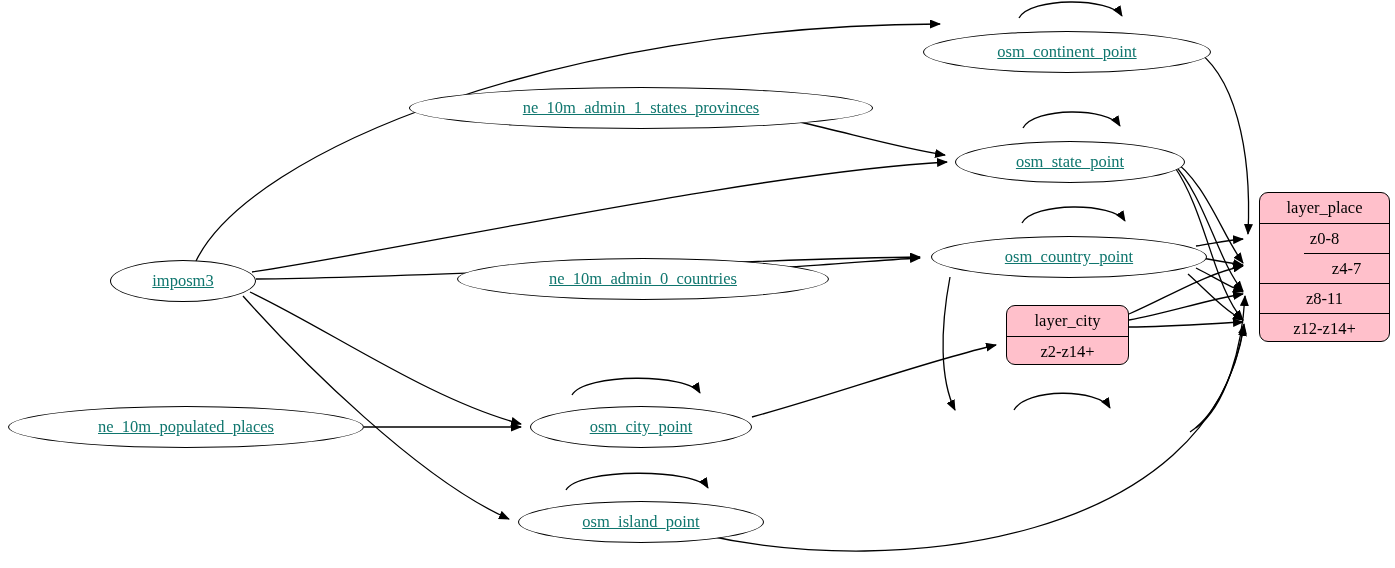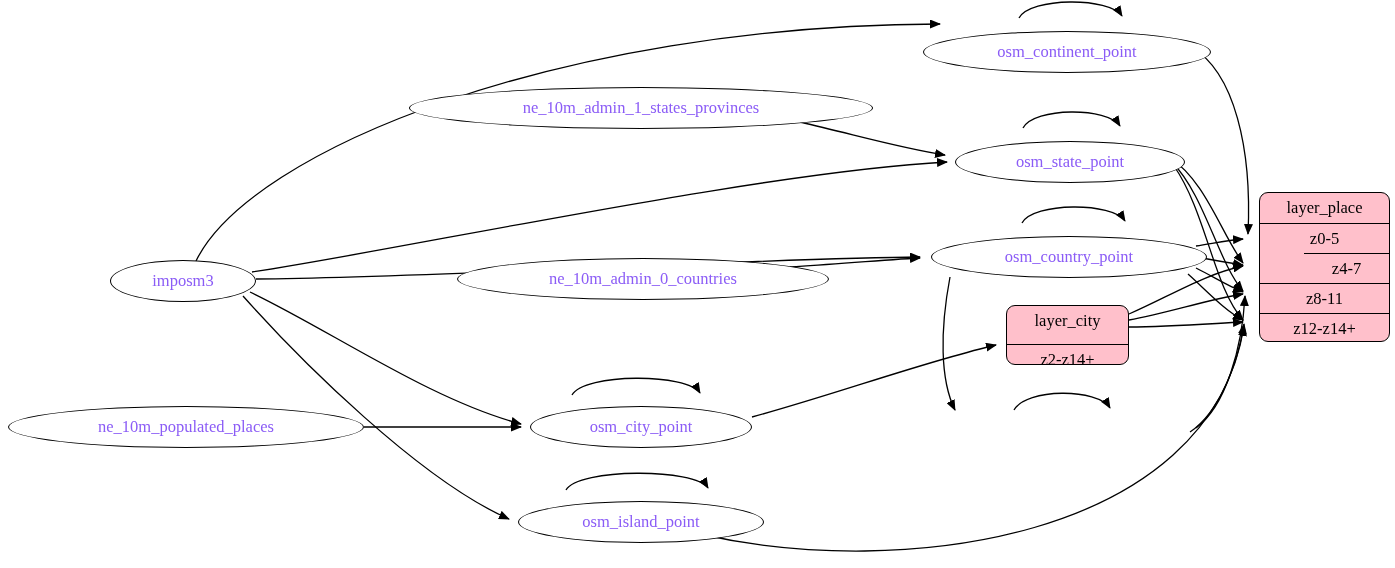--- a/index.html
+++ b/index.html
@@ -11,21 +11,22 @@
     overflow:hidden;
   }
   #wires{position:absolute;left:0;top:0;width:1395px;height:568px;}
   .node{position:absolute;}
   .ellipse{
     border:1.2px solid #000;
     border-radius:50%;
     background:#ffffff;
     display:flex;align-items:center;justify-content:center;
     box-sizing:border-box;
-    color:#8b5cf6;
+    color:#0f766e;
+    text-decoration:underline;
   }
   .ellipse span{font-size:16.5px;line-height:1;white-space:nowrap;}
   .record{
     border:1.2px solid #000;
     border-radius:9px;
     background:#ffc0cb;
     box-sizing:border-box;
     overflow:hidden;
   }
   .record .cell{
@@ -122,24 +123,24 @@
     <span>osm_island_point</span>
   </div>
 
   <div class="node ellipse" style="left:530px;top:406px;width:222px;height:42px;">
     <span>osm_city_point</span>
   </div>
 
 
   <div class="node record" style="left:1259px;top:192px;width:131px;height:150px;">
     <div class="cell" style="height:30px;">layer_place</div>
-    <div class="cell" style="height:30px;">z0-5</div>
+    <div class="cell" style="height:30px;">z0-8</div>
     <div class="cell" style="height:30px;margin-left:44px;">z4-7</div>
     <div class="cell" style="height:30px;">z8-11</div>
     <div class="cell" style="height:30px;">z12-z14+</div>
   </div>
 
   <div class="node record" style="left:1006px;top:305px;width:123px;height:60px;">
     <div class="cell" style="height:30px;">layer_city</div>
-    <div class="cell" style="height:30px;margin-top:8px;">z2-z14+</div>
+    <div class="cell" style="height:30px;">z2-z14+</div>
   </div>
 
 </div>
 
 </body></html>

